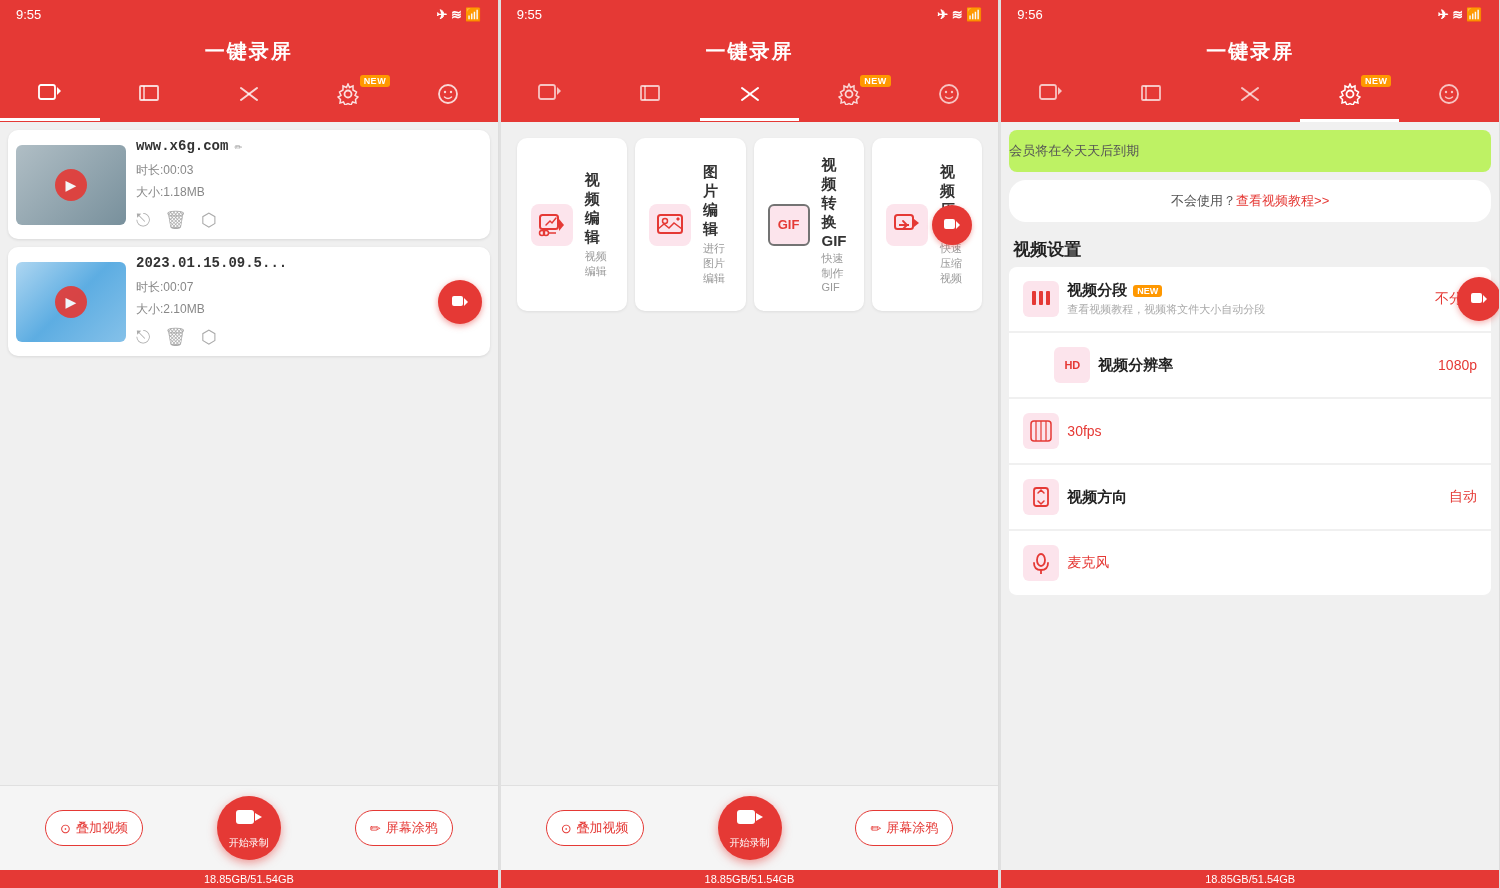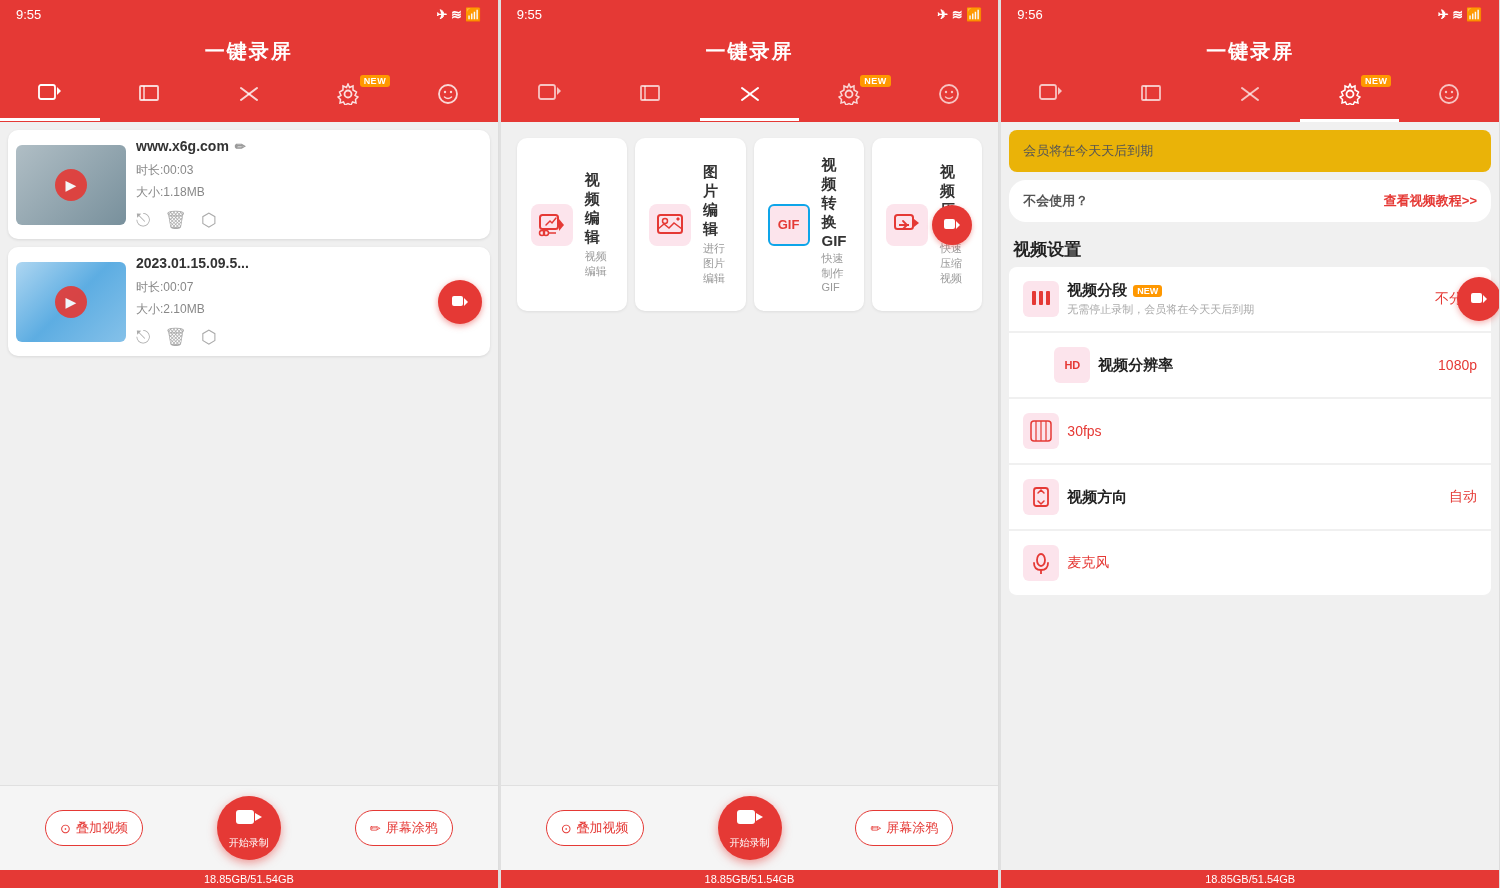--- a/index.html
+++ b/index.html
@@ -156,20 +156,21 @@
     }
 
     .video-title {
       font-size: 14px;
       font-weight: 600;
       color: #333;
       margin-bottom: 6px;
       display: flex;
       align-items: center;
       gap: 6px;
+      font-family: Liberation Mono, monospace;
     }
 
     .edit-icon-small {
       color: #999;
       font-size: 13px;
     }
 
     .video-meta {
       font-size: 12px;
       color: #888;
@@ -302,23 +303,23 @@
 
     
     .settings-content {
       flex: 1;
       overflow-y: auto;
       background: #f0f0f0;
       padding: 8px;
     }
 
     .member-banner {
-      background: #eab308;
+      background: #bef264;
       border-radius: 8px;
-      padding: 12px 14px;
+      padding: 12px 0;
       margin-bottom: 8px;
       font-size: 13px;
       color: #555;
       display: flex;
       justify-content: space-between;
       align-items: center;
     }
 
     .help-link {
       color: #e53935;
@@ -602,21 +603,21 @@
               <path d="M20 8 L22 6 L24 8 L22 10 Z" fill="#e53935"></path>
             </svg>
         </div>
         <div class="tool-text">
           <div class="tool-name">图片编辑</div>
           <div class="tool-desc">进行图片编辑</div>
         </div>
       </div>
 
       <div class="tool-card">
-        <div class="tool-icon-wrap" style="font-size:13px;font-weight:800;color:#e53935;background:#fce4ec;border:2px solid #0ea5e9;border-radius:6px;width:42px;height:42px;display:flex;align-items:center;justify-content:center;">GIF</div>
+        <div class="tool-icon-wrap" style="font-size:13px;font-weight:800;color:#e53935;background:#fce4ec;border:2px solid #737373;border-radius:6px;width:42px;height:42px;display:flex;align-items:center;justify-content:center;">GIF</div>
         <div class="tool-text">
           <div class="tool-name">视频转换GIF</div>
           <div class="tool-desc">快速制作GIF</div>
         </div>
       </div>
 
       <div class="tool-card" style="position:relative">
         <div class="tool-icon-wrap">
           <svg width="28" height="28" viewBox="0 0 28 28">
               <rect x="2" y="4" width="18" height="14" rx="2.5" fill="none" stroke="#e53935" stroke-width="2"></rect>
@@ -714,41 +715,41 @@
           </svg>
       </span>
     </div>
   </div>
 
   <div class="settings-content">
 
     <div class="member-banner">
       <span>会员将在今天天后到期</span>
     </div>
-    <div style="background:white;border-radius:17px;padding:12px 14px;margin-bottom:8px;display:flex;justify-content:space-between;align-items:center;font-weight:bold;">
+    <div style="background:white;border-radius:17px;padding:12px 14px;margin-bottom:8px;display:flex;justify-content:center;align-items:center;">
       <span style="font-size:13px;color:#555;">不会使用？</span>
       <span class="help-link">查看视频教程&gt;&gt;</span>
     </div>
 
     <div class="settings-group-title">视频设置</div>
 
     <div class="setting-item" style="position:relative;border-radius:8px 8px 0 0;margin-bottom:1px;">
       <div class="setting-icon">
         <svg width="22" height="22" viewBox="0 0 22 22">
             <rect x="2" y="3" width="4" height="14" rx="1" fill="#e53935"></rect>
             <rect x="9" y="3" width="4" height="14" rx="1" fill="#e53935"></rect>
             <rect x="16" y="3" width="4" height="14" rx="1" fill="#e53935"></rect>
           </svg>
       </div>
       <div class="setting-text">
         <div class="setting-name">
           <span>视频分段</span>
           <span class="new-badge-inline">NEW</span>
         </div>
-        <div class="setting-desc">无需停止录制，会员将在今天天后到期</div>
+        <div class="setting-desc">查看视频教程，视频将文件大小自动分段</div>
       </div>
       <span class="setting-value">不分段</span>
       <div style="position:absolute;right:-10px;top:50%;transform:translateY(-50%);width:44px;height:44px;background:#e53935;border-radius:50%;display:flex;align-items:center;justify-content:center;box-shadow:0 2px 6px rgba(229,57,53,0.4);z-index:2;">
         <svg width="18" height="16" viewBox="0 0 18 16">
             <rect x="1" y="2" width="11" height="10" rx="2" fill="white"></rect>
             <polygon points="13,4 17,8 13,12" fill="white"></polygon>
           </svg>
       </div>
     </div>
 

